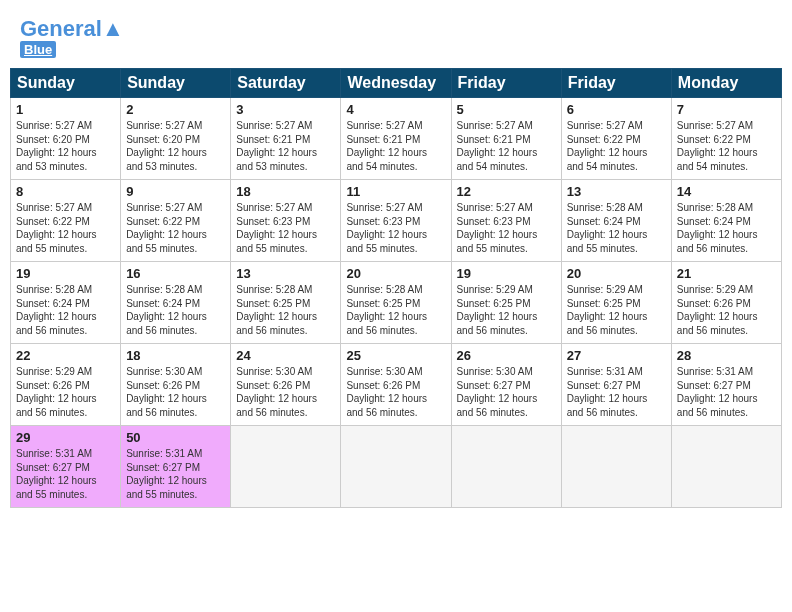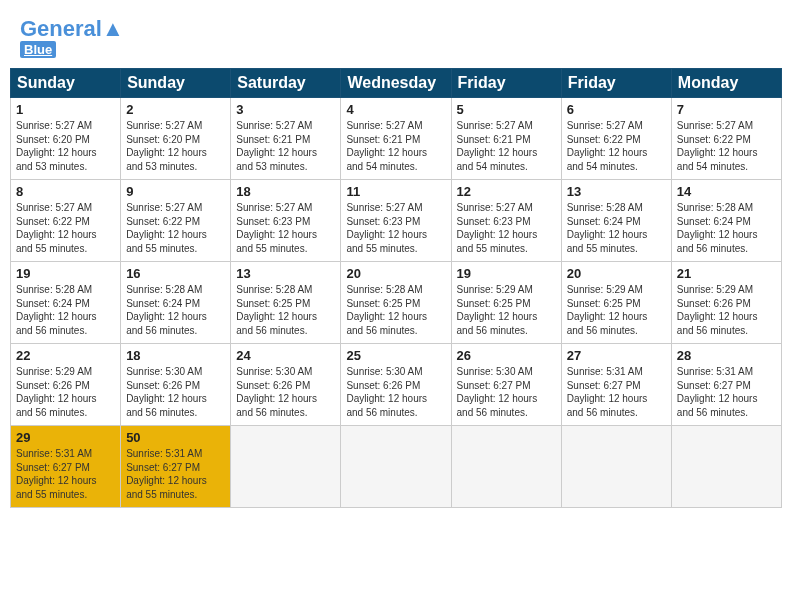--- a/index.html
+++ b/index.html
@@ -70,21 +70,21 @@
     .calendar-table td {
       border: 1px solid #ccc;
       vertical-align: top;
       padding: 4px 5px;
       width: calc(100% / 7);
       min-height: 75px;
       height: 80px;
       background: #fff;
     }
     .calendar-table tr:last-child td {
-      background: #eab308;
+      background: #f0abfc;
     }
     .day-number {
       font-size: 13px;
       font-weight: bold;
       color: #222;
       display: block;
       margin-bottom: 2px;
     }
     .day-info {
       color: #333;

